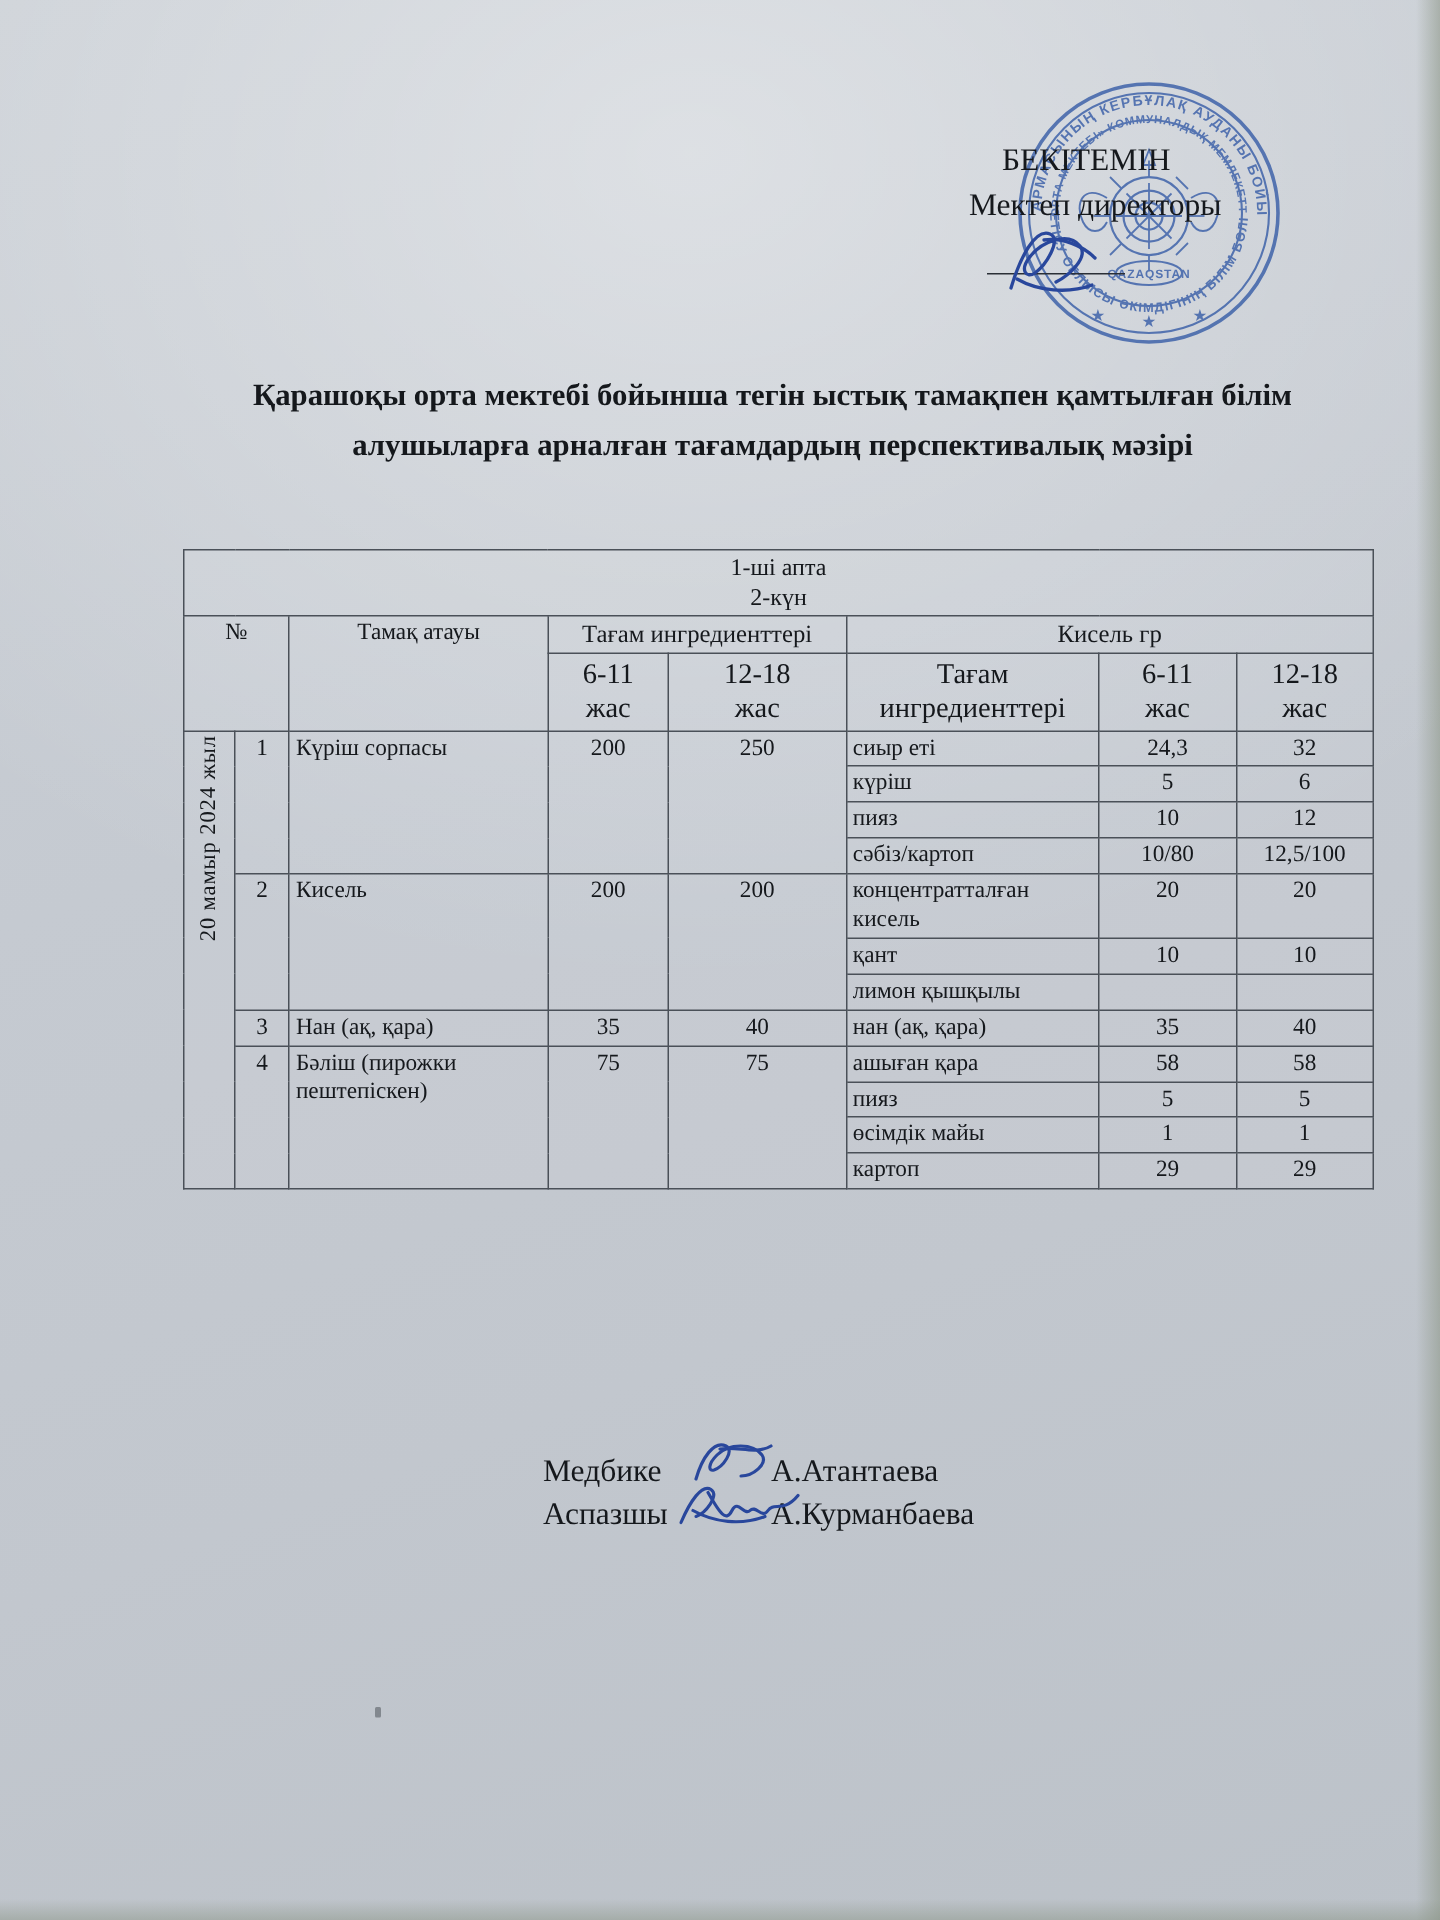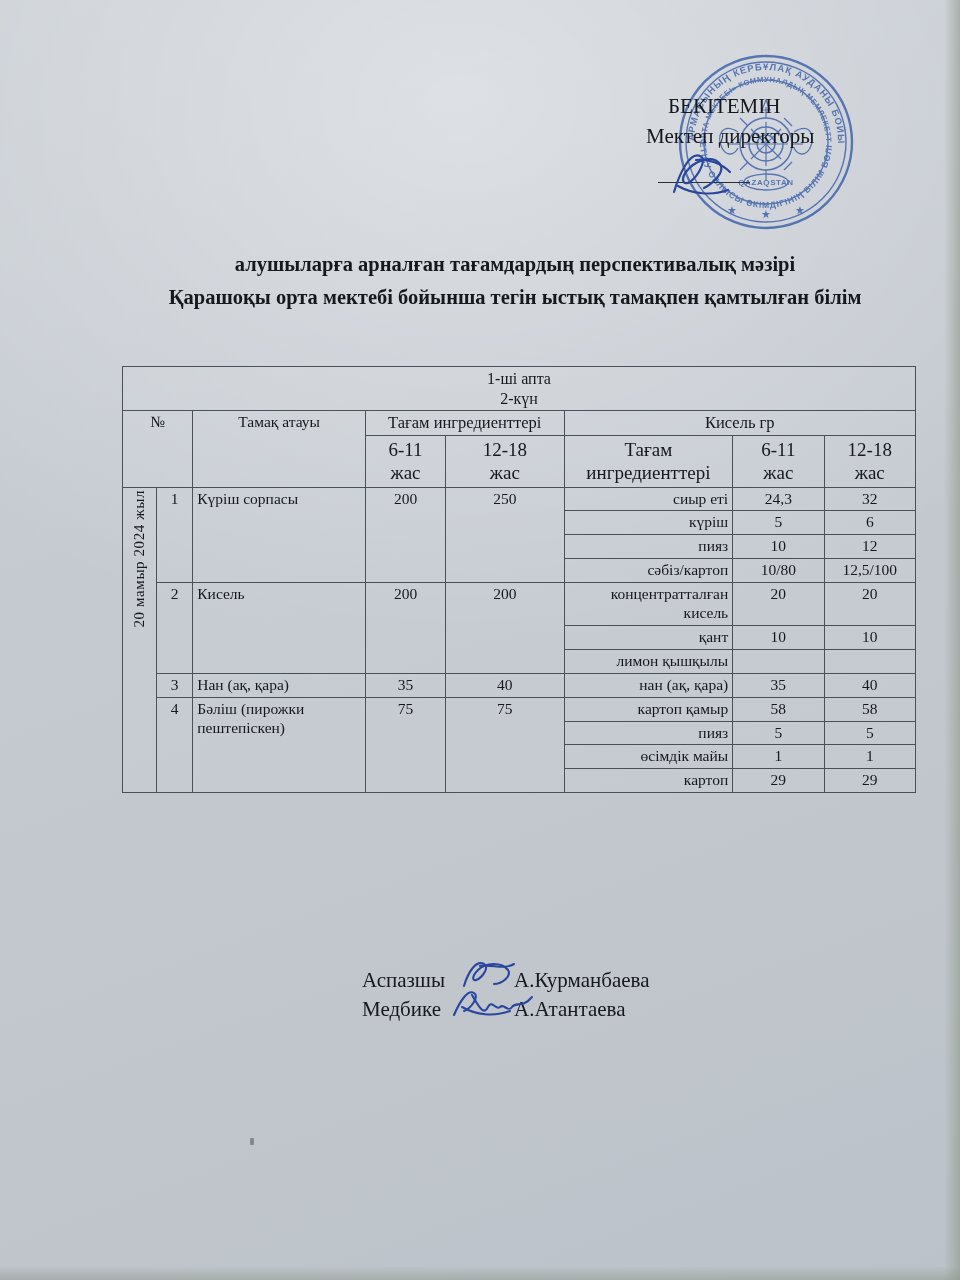--- a/index.html
+++ b/index.html
@@ -133,21 +133,21 @@
   .c-no    { width: 36px; text-align: center; }
   .c-name  { width: 172px; }
   .c-q1    { width: 80px;  text-align: center; }
   .c-q2    { width: 118px; text-align: center; }
   .c-ing   { width: 168px; }
   .c-b1    { width: 91px;  text-align: center; }
   .c-b2    { width: 91px;  text-align: center; }
 
   td.num { text-align: center; }
   td.dishname { padding-left: 8px; }
-  td.ingname  { padding-left: 8px; text-align: right; }
+  td.ingname  { padding-left: 8px; }
 
   .vdate {
     text-align: center;
     vertical-align: middle;
     font-weight: bold;
     font-size: 15px;
     letter-spacing: 0.6px;
     white-space: nowrap;
     padding: 0;
   }
@@ -258,22 +258,22 @@
   <svg width="96" height="56" viewBox="0 0 96 56" xmlns="http://www.w3.org/2000/svg">
     <g fill="none" stroke="#29479c" stroke-width="2.2" stroke-linecap="round">
       <path d="M6,46 C12,26 22,6 32,10 C40,13 30,30 22,36 C16,40 12,34 18,26 C26,15 44,8 52,18 C58,26 44,38 36,42"></path>
       <path d="M28,14 C40,12 54,18 62,26"></path>
       <path d="M10,40 C24,48 44,50 60,44"></path>
     </g>
   </svg>
 </div>
 
 <div class="doc-title">
+  <div>Қарашоқы орта мектебі бойынша тегін ыстық тамақпен қамтылған білім</div>
   <div>алушыларға арналған тағамдардың перспективалық мәзірі</div>
-  <div>Қарашоқы орта мектебі бойынша тегін ыстық тамақпен қамтылған білім</div>
 </div>
 
 <div class="tbl-wrap">
   <table class="menu">
     <colgroup>
       <col class="c-date">
         <col class="c-no">
         <col class="c-name">
       <col class="c-q1">
         <col class="c-q2">
@@ -368,21 +368,21 @@
           <td class="num" rowspan="1">40</td>
           <td class="ingname">нан (ақ, қара)</td>
           <td class="num">35</td>
           <td class="num">40</td>
         </tr>
         <tr>
           <td class="num" rowspan="4">4</td>
           <td class="dishname" rowspan="4">Бәліш (пирожки пештепіскен)</td>
           <td class="num" rowspan="4">75</td>
           <td class="num" rowspan="4">75</td>
-          <td class="ingname">картоп қамыр</td>
+          <td class="ingname">ашыған қара</td>
           <td class="num">58</td>
           <td class="num">58</td>
         </tr>
         <tr>
           <td class="ingname">пияз</td>
           <td class="num">5</td>
           <td class="num">5</td>
         </tr>
         <tr>
           <td class="ingname">өсімдік майы</td>
@@ -393,26 +393,26 @@
           <td class="ingname">картоп</td>
           <td class="num">29</td>
           <td class="num">29</td>
         </tr>
       </tbody>
   </table>
 </div>
 
 <div class="footer">
     <div class="row">
+      <div class="role">Медбике</div>
+      <div class="person">А.Атантаева</div>
+    </div>
+    <div class="row">
       <div class="role">Аспазшы</div>
       <div class="person">А.Курманбаева</div>
-    </div>
-    <div class="row">
-      <div class="role">Медбике</div>
-      <div class="person">А.Атантаева</div>
     </div>
   </div>
 <div class="hand hand-medic">
   <svg width="72" height="34" viewBox="0 0 72 34" xmlns="http://www.w3.org/2000/svg">
     <g fill="none" stroke="#29479c" stroke-width="2.1" stroke-linecap="round">
       <path d="M6,28 C10,14 18,2 26,6 C32,9 24,20 18,22 C14,23 14,18 20,12 C28,4 44,4 50,12 C54,18 44,26 36,26"></path>
       <path d="M22,8 C34,6 46,12 56,6"></path>
     </g>
   </svg>
 </div>

